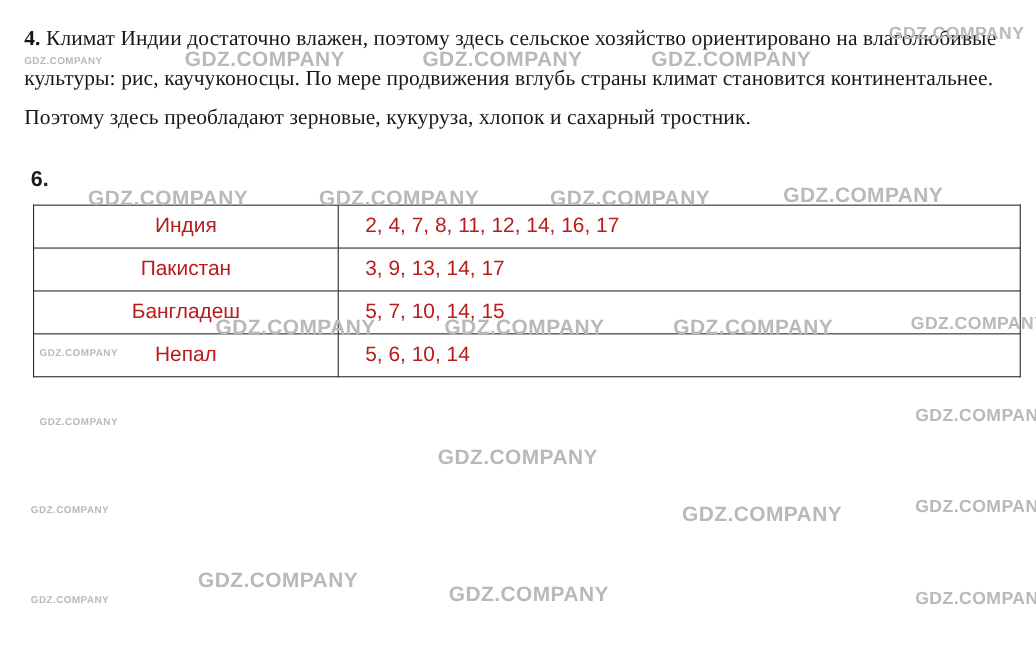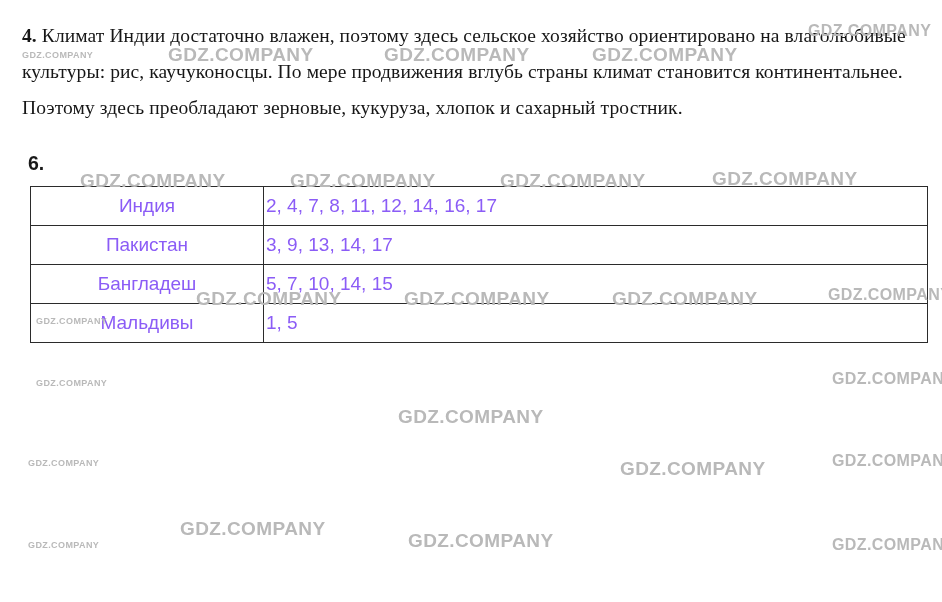--- a/index.html
+++ b/index.html
@@ -62,22 +62,22 @@
   table.answers {
     border-collapse: collapse;
     width: 898px;
     margin: 4px 0 0 8px;
     table-layout: fixed;
   }
   table.answers td {
     border: 1px solid #2b2b2b;
     height: 38px;
     font-size: 19px;
-    color: #8b5cf6;
-    padding: 0 2px;
+    color: #b91c1c;
+    padding: 0 24px;
     vertical-align: middle;
   }
   table.answers td.country {
     width: 228px;
     text-align: center;
   }
   table.answers td.values {
   }
 
   
@@ -118,22 +118,22 @@
         </tr>
         <tr>
           <td class="country">Пакистан</td>
           <td class="values">3, 9, 13, 14, 17</td>
         </tr>
         <tr>
           <td class="country">Бангладеш</td>
           <td class="values">5, 7, 10, 14, 15</td>
         </tr>
         <tr>
-          <td class="country">Мальдивы</td>
-          <td class="values">1, 5</td>
+          <td class="country">Непал</td>
+          <td class="values">5, 6, 10, 14</td>
         </tr>
       </tbody>
     </table>
 
   </div>
 
   <div id="watermark-layer">
       <span class="wm mid" style="left: 808px; top: 22px; color: rgb(185, 185, 185);">GDZ.COMPANY</span>
       <span class="wm big" style="left: 168px; top: 44px; color: rgb(185, 185, 185);">GDZ.COMPANY</span>
       <span class="wm big" style="left: 384px; top: 44px; color: rgb(185, 185, 185);">GDZ.COMPANY</span>

